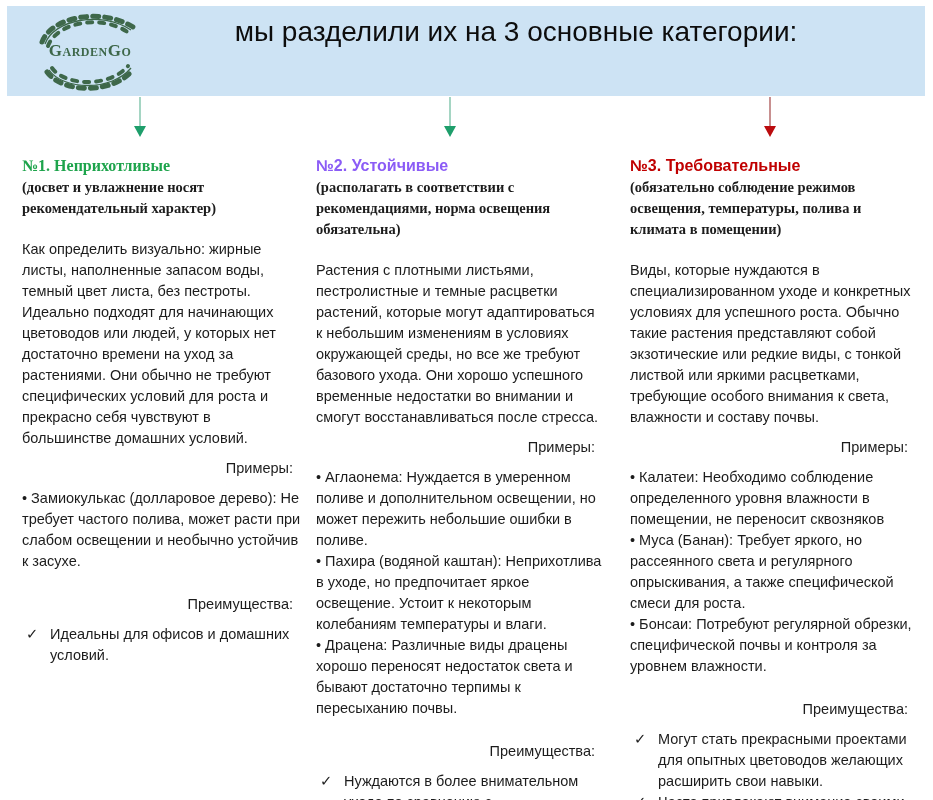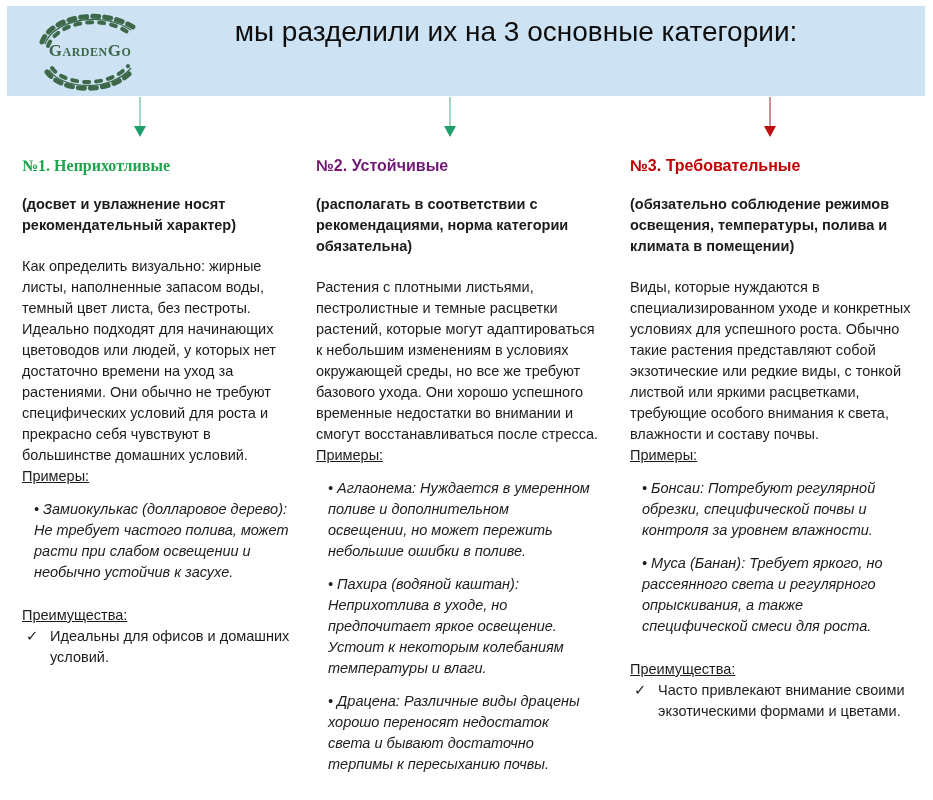--- a/index.html
+++ b/index.html
@@ -36,27 +36,27 @@
   .columns{
     position:absolute;left:0;top:155px;width:933px;
     display:flex;padding-left:22px;box-sizing:border-box;
   }
   .col{width:280px;font-size:14.5px;line-height:21px;}
   .col1{margin-right:14px;}
   .col2{width:288px;margin-right:26px;}
   .col3{width:287px;}
   .cat-heading{margin:0;font-size:16px;line-height:22px;font-weight:700;}
   .c-green{color:#1ea44c;font-family:Liberation Serif, serif;}
-  .c-blue{color:#701a75;}
+  .c-blue{color:#8b5cf6;}
   .c-red{color:#c00000;}
-  .cat-sub{margin:17px 0 20px 0;font-weight:700;}
+  .cat-sub{margin:0 0 20px 0;font-weight:700;font-family:Liberation Serif, serif;}
   .cat-desc{margin:0;}
-  .label-u{margin:0;text-decoration:underline;}
+  .label-u{margin:9px;text-align:right;}
   .label-adv{margin-top:22px;}
-  .bullet{margin:12px;font-style:italic;}
+  .bullet{margin:0;}
   .bullet::before{content:"• ";}
   .check{margin:0;position:relative;padding-left:28px;}
   .check::before{content:"\2713";position:absolute;left:4px;top:0;}
   p,h2{padding:0;}
 </style>
 </head>
 <body>
 
 <div class="page">
 
@@ -102,37 +102,39 @@
       <p class="cat-desc">Как определить визуально: жирные листы, наполненные запасом воды, темный цвет листа, без пестроты. Идеально подходят для начинающих цветоводов или людей, у которых нет достаточно времени на уход за растениями. Они обычно не требуют специфических условий для роста и прекрасно себя чувствуют в большинстве домашних условий.</p>
       <p class="label-u">Примеры:</p>
       <p class="bullet">Замиокулькас (долларовое дерево): Не требует частого полива, может расти при слабом освещении и необычно устойчив к засухе.</p>
       <p class="label-u label-adv">Преимущества:</p>
       <p class="check">Идеальны для офисов и домашних условий.</p>
 
     </section>
 
     <section class="col col2">
       <h2 class="cat-heading c-blue">№2. Устойчивые</h2>
-      <p class="cat-sub">(располагать в соответствии с рекомендациями, норма категории обязательна)</p>
+      <p class="cat-sub">(располагать в соответствии с рекомендациями, норма освещения обязательна)</p>
       <p class="cat-desc">Растения с плотными листьями, пестролистные и темные расцветки растений, которые могут адаптироваться к небольшим изменениям в условиях окружающей среды, но все же требуют базового ухода. Они хорошо успешного временные недостатки во внимании и смогут восстанавливаться после стресса.</p>
       <p class="label-u">Примеры:</p>
       <p class="bullet">Аглаонема: Нуждается в умеренном поливе и дополнительном освещении, но может пережить небольшие ошибки в поливе.</p>
       <p class="bullet">Пахира (водяной каштан): Неприхотлива в уходе, но предпочитает яркое освещение. Устоит к некоторым колебаниям температуры и влаги.</p>
       <p class="bullet">Драцена: Различные виды драцены хорошо переносят недостаток света и бывают достаточно терпимы к пересыханию почвы.</p>
       <p class="label-u label-adv">Преимущества:</p>
       <p class="check">Нуждаются в более внимательном уходе по сравнению с неприхотливыми растениями.</p>
 
     </section>
 
     <section class="col col3">
       <h2 class="cat-heading c-red">№3. Требовательные</h2>
       <p class="cat-sub">(обязательно соблюдение режимов освещения, температуры, полива и климата в помещении)</p>
       <p class="cat-desc">Виды, которые нуждаются в специализированном уходе и конкретных условиях для успешного роста. Обычно такие растения представляют собой экзотические или редкие виды, с тонкой листвой или яркими расцветками, требующие особого внимания к света, влажности и составу почвы.</p>
       <p class="label-u">Примеры:</p>
+      <p class="bullet">Калатеи: Необходимо соблюдение определенного уровня влажности в помещении, не переносит сквозняков</p>
+      <p class="bullet">Муса (Банан): Требует яркого, но рассеянного света и регулярного опрыскивания, а также специфической смеси для роста.</p>
       <p class="bullet">Бонсаи: Потребуют регулярной обрезки, специфической почвы и контроля за уровнем влажности.</p>
-      <p class="bullet">Муса (Банан): Требует яркого, но рассеянного света и регулярного опрыскивания, а также специфической смеси для роста.</p>
       <p class="label-u label-adv">Преимущества:</p>
+      <p class="check">Могут стать прекрасными проектами для опытных цветоводов желающих расширить свои навыки.</p>
       <p class="check">Часто привлекают внимание своими экзотическими формами и цветами.</p>
 
     </section>
 
   </main>
 </div>
 
 </body></html>

